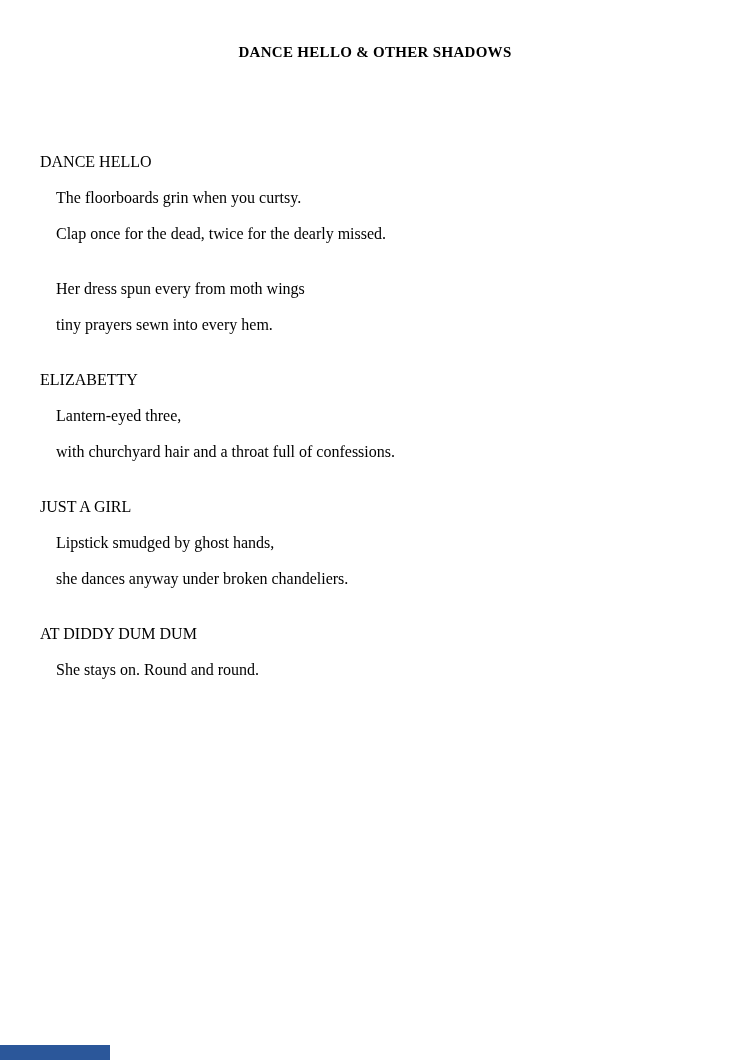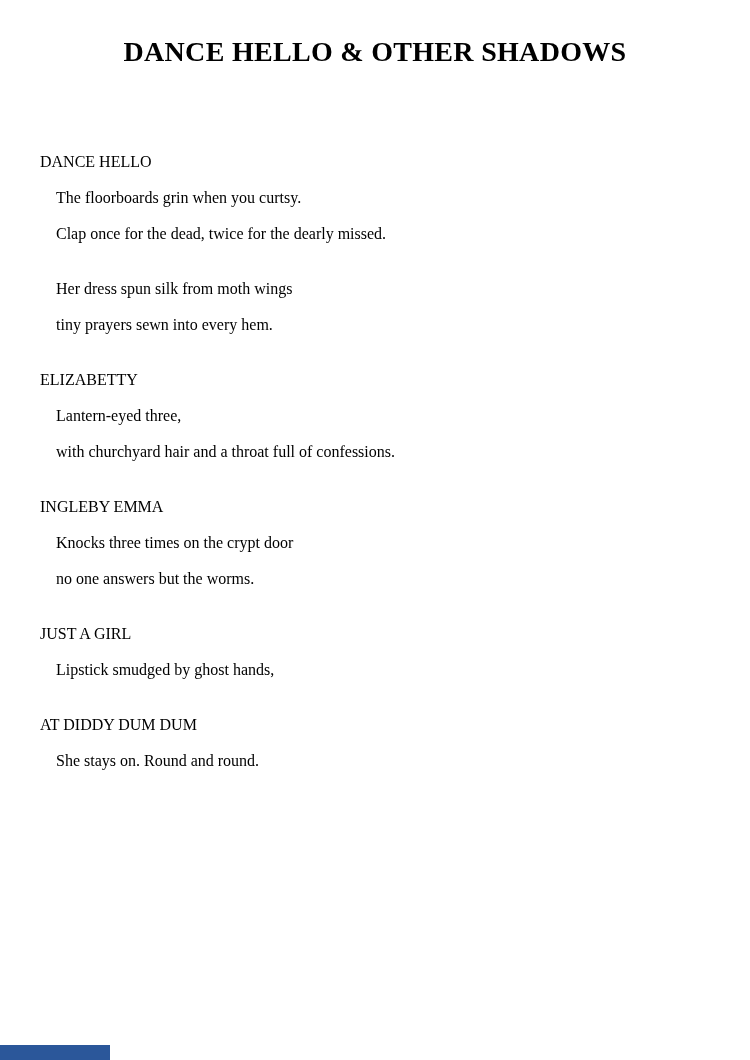--- a/index.html
+++ b/index.html
@@ -13,21 +13,21 @@
     height: 1060px;
     background: #ffffff;
     font-family: "Liberation Serif", serif;
     color: #000000;
     overflow: hidden;
   }
   .doc-title {
     margin: 0;
     padding-top: 40px;
     text-align: center;
-    font-size: 28px;
+    font-size: 15px;
     line-height: 24px;
     font-weight: bold;
     letter-spacing: 0.3px;
   }
   .content {
     margin-top: 88px;
     padding-left: 40px;
   }
   .poem-section {
     margin: 0 0 35px 0;
@@ -57,36 +57,32 @@
 <div class="page">
   <h1 class="doc-title">DANCE HELLO &amp; OTHER SHADOWS</h1>
 
   <main class="content">
       <section class="poem-section">
         <h2 class="poem-heading">DANCE HELLO</h2>
         <p class="poem-line">The floorboards grin when you curtsy.</p>
         <p class="poem-line">Clap once for the dead, twice for the dearly missed.</p>
       </section>
       <section class="poem-section">
-        <p class="poem-line">Her dress spun silk from moth wings</p>
+        <p class="poem-line">Her dress spun every from moth wings</p>
         <p class="poem-line">tiny prayers sewn into every hem.</p>
       </section>
       <section class="poem-section">
         <h2 class="poem-heading">ELIZABETTY</h2>
         <p class="poem-line">Lantern-eyed three,</p>
         <p class="poem-line">with churchyard hair and a throat full of confessions.</p>
       </section>
       <section class="poem-section">
-        <h2 class="poem-heading">INGLEBY EMMA</h2>
-        <p class="poem-line">Knocks three times on the crypt door</p>
-        <p class="poem-line">no one answers but the worms.</p>
-      </section>
-      <section class="poem-section">
         <h2 class="poem-heading">JUST A GIRL</h2>
         <p class="poem-line">Lipstick smudged by ghost hands,</p>
+        <p class="poem-line">she dances anyway under broken chandeliers.</p>
       </section>
       <section class="poem-section">
         <h2 class="poem-heading">AT DIDDY DUM DUM</h2>
         <p class="poem-line">She stays on. Round and round.</p>
       </section>
     </main>
 
   <div class="status-bar-fragment" style="background: rgb(43, 87, 154);"></div>
 </div>
 

